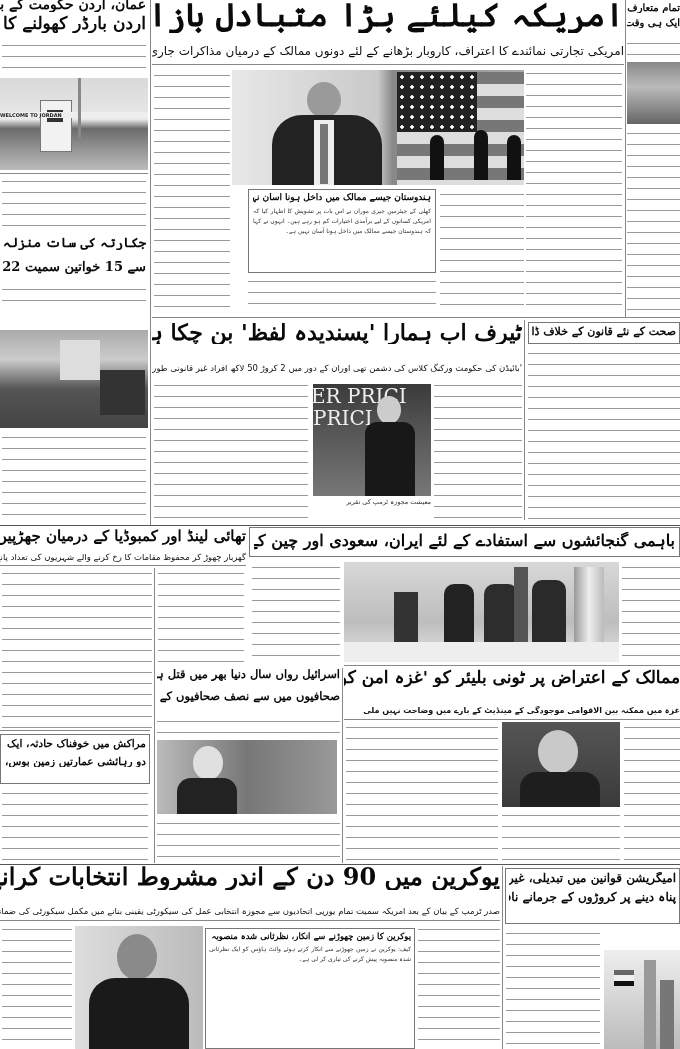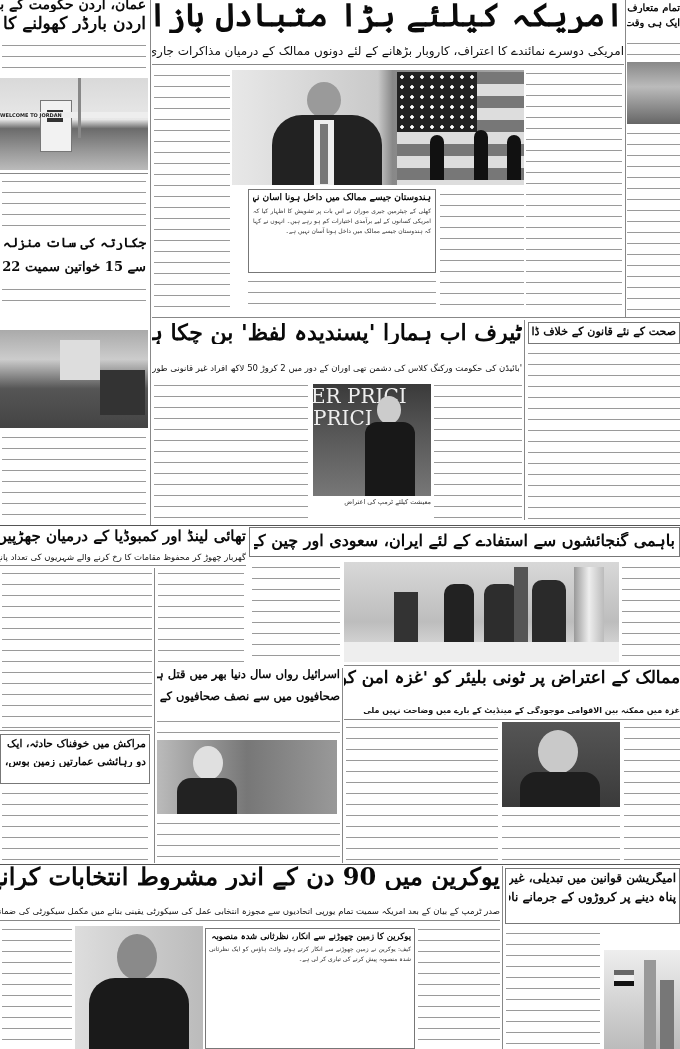--- a/index.html
+++ b/index.html
@@ -49,21 +49,21 @@
 <div class="abs rule-v" style="left:625px;top:0;height:318px;"></div>
 <div class="abs rtl" style="left:627px;top:0;width:53px;height:318px;">
   <div class="hl" style="font-size:10px;position:absolute;right:0;top:2px;width:53px;">تمام متعارف، تمام</div>
   <div class="hl" style="font-size:10px;position:absolute;right:0;top:17px;width:53px;">ایک ہی وقت مقرر</div>
   <div class="lines" style="position:absolute;right:0;top:38px;width:53px;height:22px;"></div>
   <div class="photo" style="position:absolute;right:0;top:62px;width:53px;height:62px;background:linear-gradient(to bottom,#888,#bbb 40%,#666);"></div>
   <div class="body-text lines" style="position:absolute;right:0;top:128px;width:53px;height:186px;color:transparent;"><span>(ایجنسیاں) متحدہ عرب امارات میں جمعہ کی نماز کے اوقات یکساں کر دیے گئے ہیں۔ 2017 سے نیا نظام نافذ ہوگا۔</span></div>
 </div>
 
 <div class="abs rtl hl" style="left:152px;top:-2px;width:472px;font-size:32px;text-align:center;">امریکہ کیلئے بڑا متبادل بازار بن سکتا ہے ہندوستان</div>
-<div class="abs rtl sub" style="left:152px;top:44px;width:472px;font-size:12px;text-align:center;">امریکی دوسرے نمائندے کا اعتراف، کاروبار بڑھانے کے لئے دونوں ممالک کے درمیان مذاکرات جاری</div>
+<div class="abs rtl sub" style="left:152px;top:44px;width:472px;font-size:12px;text-align:center;">امریکی تجارتی نمائندے کا اعتراف، کاروبار بڑھانے کے لئے دونوں ممالک کے درمیان مذاکرات جاری</div>
 <div class="abs rule-h" style="left:152px;top:64px;width:472px;"></div>
 
 <div class="abs lines" style="left:526px;top:68px;width:96px;height:246px;"></div>
 <div class="abs photo" style="left:232px;top:70px;width:292px;height:115px;background:linear-gradient(to right,#e8e8e8 0%,#c9c9c9 50%,#888 55%,#aaa 100%);">
 
   <div style="position:absolute;left:75px;top:12px;width:34px;height:36px;border-radius:50%;background:#9a9a9a;"></div>
   <div style="position:absolute;left:40px;top:45px;width:110px;height:70px;background:#222;border-radius:30px 30px 0 0;"></div>
   <div style="position:absolute;left:82px;top:50px;width:20px;height:65px;background:#eee;"></div>
   <div style="position:absolute;left:88px;top:54px;width:8px;height:60px;background:#777;"></div>
 
@@ -87,21 +87,21 @@
 
 <div class="abs rtl hl" style="left:152px;top:320px;width:370px;font-size:22px;text-align:center;">ٹیرف اب ہمارا 'پسندیدہ لفظ' بن چکا ہے: صدر ٹرمپ</div>
 <div class="abs rtl sub" style="left:152px;top:363px;width:370px;font-size:8.5px;text-align:center;">'بائیڈن کی حکومت ورکنگ کلاس کی دشمن تھی اوران کے دور میں 2 کروڑ 50 لاکھ افراد غیر قانونی طور پر امریکہ میں داخل ہوئے'</div>
 <div class="abs lines" style="left:154px;top:380px;width:154px;height:140px;"></div>
 <div class="abs photo" style="left:313px;top:384px;width:118px;height:112px;background:linear-gradient(to bottom,#3a3a3a 0%,#555 40%,#777 100%);">
   <div style="position:absolute;left:-2px;top:0;font-family:'DejaVu Serif',serif;font-size:20px;color:#eee;white-space:nowrap;">ER PRICI</div>
   <div style="position:absolute;left:0;top:22px;font-family:'DejaVu Serif',serif;font-size:20px;color:#eee;white-space:nowrap;">PRICI</div>
   <div style="position:absolute;left:64px;top:12px;width:24px;height:28px;border-radius:50%;background:#ccc;"></div>
   <div style="position:absolute;left:52px;top:38px;width:50px;height:74px;background:#181818;border-radius:12px 12px 0 0;"></div>
 </div>
-<div class="abs caption rtl" style="left:313px;top:498px;width:118px;">معیشت کیلئے ٹرمپ کی اعتراض</div>
+<div class="abs caption rtl" style="left:313px;top:498px;width:118px;">معیشت مجوزہ ٹرمپ کی تقریر</div>
 <div class="abs lines" style="left:434px;top:380px;width:88px;height:140px;"></div>
 
 <div class="abs rule-v" style="left:524px;top:320px;height:200px;"></div>
 <div class="abs boxed rtl" style="left:528px;top:322px;width:152px;height:22px;">
   <div class="hl" style="font-size:11px;margin:3px 3px;">صحت کے نئے قانون کے خلاف ڈاکٹروں کا احتجاج</div>
 </div>
 <div class="abs lines" style="left:528px;top:348px;width:152px;height:172px;"></div>
 
 <div class="abs rule-h" style="left:0;top:525px;width:680px;background:#555;"></div>
 

